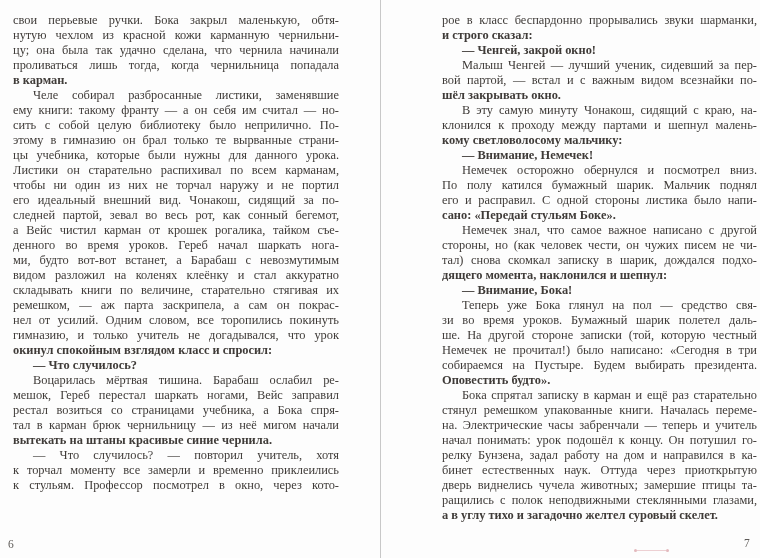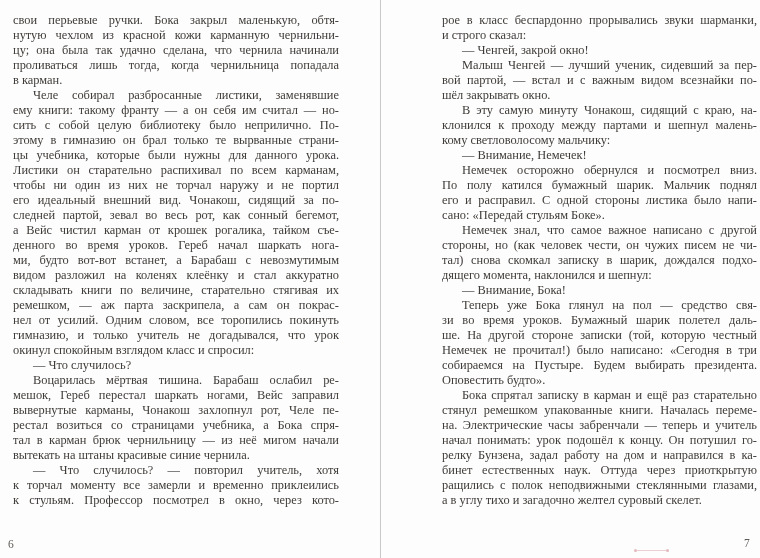--- a/index.html
+++ b/index.html
@@ -22,21 +22,21 @@
     font-size: 12.4px;
   }
   .page-text.left  { left: 13px;  width: 326px; }
   .page-text.right { left: 442px; width: 315px; }
   .line {
     height: 15px; line-height: 15px;
     white-space: nowrap; overflow: hidden;
     text-align: justify;
     text-align-last: justify;
   }
-  .line.last { text-align-last: left; }
+  .line.last { text-align-last: left; font-weight: bold; }
   .line.indent { padding-left: 20px; }
   .page-number {
     position: absolute;
     font-size: 11.5px;
     color: #5d5a57;
   }
   .page-number.left  { left: 8px;   top: 538px; }
   .page-number.right { left: 744px; top: 537px; }
   .progress-indicator {
     position: absolute;
@@ -79,21 +79,20 @@
       <div class="line">ми, будто вот-вот встанет, а Барабаш с невозмутимым</div>
       <div class="line">видом разложил на коленях клеёнку и стал аккуратно</div>
       <div class="line">складывать книги по величине, старательно стягивая их</div>
       <div class="line">ремешком, — аж парта заскрипела, а сам он покрас-</div>
       <div class="line">нел от усилий. Одним словом, все торопились покинуть</div>
       <div class="line">гимназию, и только учитель не догадывался, что урок</div>
       <div class="line last">окинул спокойным взглядом класс и спросил:</div>
       <div class="line indent last">— Что случилось?</div>
       <div class="line indent">Воцарилась мёртвая тишина. Барабаш ослабил ре-</div>
       <div class="line">мешок, Гереб перестал шаркать ногами, Вейс заправил</div>
-      <div class="line">вывернутые карманы, Чонакош захлопнул рот, Челе пе-</div>
       <div class="line">рестал возиться со страницами учебника, а Бока спря-</div>
       <div class="line">тал в карман брюк чернильницу — из неё мигом начали</div>
       <div class="line last">вытекать на штаны красивые синие чернила.</div>
       <div class="line indent">— Что случилось? — повторил учитель, хотя</div>
       <div class="line">к торчал моменту все замерли и временно приклеились</div>
       <div class="line">к стульям. Профессор посмотрел в окно, через кото-</div>
     </div>
 
   <div class="page-divider"></div>
 
@@ -122,20 +121,21 @@
       <div class="line">ше. На другой стороне записки (той, которую честный</div>
       <div class="line">Немечек не прочитал!) было написано: «Сегодня в три</div>
       <div class="line">собираемся на Пустыре. Будем выбирать президента.</div>
       <div class="line last">Оповестить будто».</div>
       <div class="line indent">Бока спрятал записку в карман и ещё раз старательно</div>
       <div class="line">стянул ремешком упакованные книги. Началась переме-</div>
       <div class="line">на. Электрические часы забренчали — теперь и учитель</div>
       <div class="line">начал понимать: урок подошёл к концу. Он потушил го-</div>
       <div class="line">релку Бунзена, задал работу на дом и направился в ка-</div>
       <div class="line">бинет естественных наук. Оттуда через приоткрытую</div>
+      <div class="line">дверь виднелись чучела животных; замершие птицы та-</div>
       <div class="line">ращились с полок неподвижными стеклянными глазами,</div>
       <div class="line last">а в углу тихо и загадочно желтел суровый скелет.</div>
     </div>
 
   <div class="page-number left">6</div>
 
   <div class="page-number right">7</div>
 
   <div class="progress-indicator">
     <span class="progress-dot"></span>

